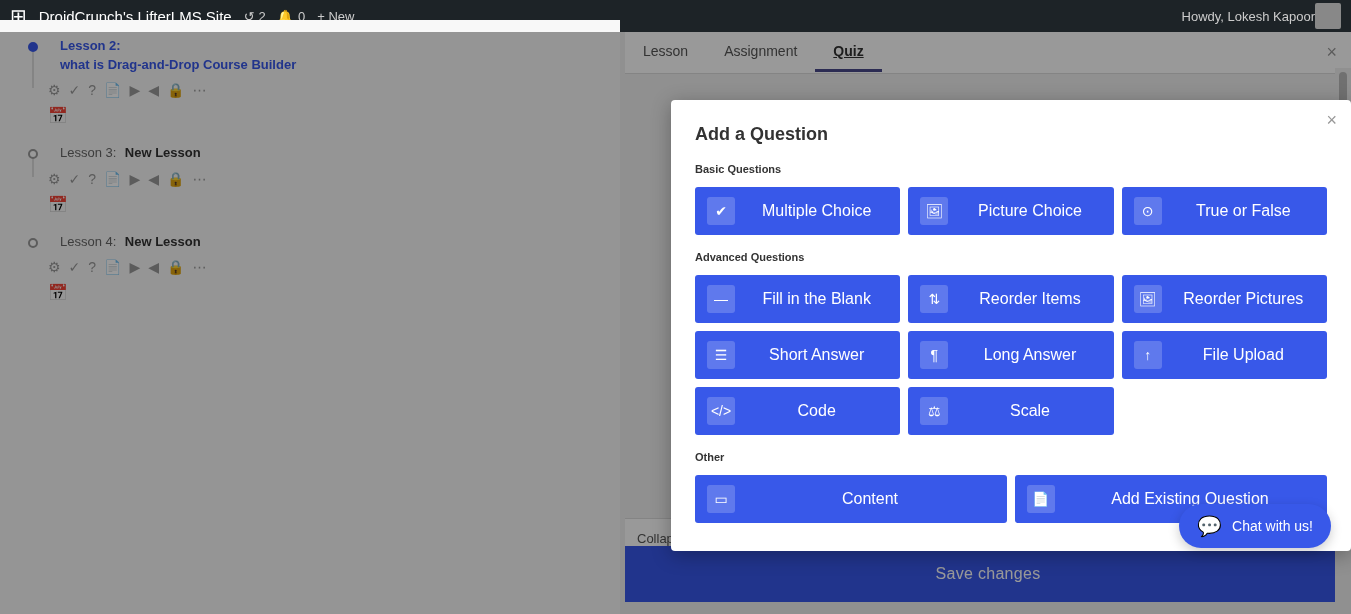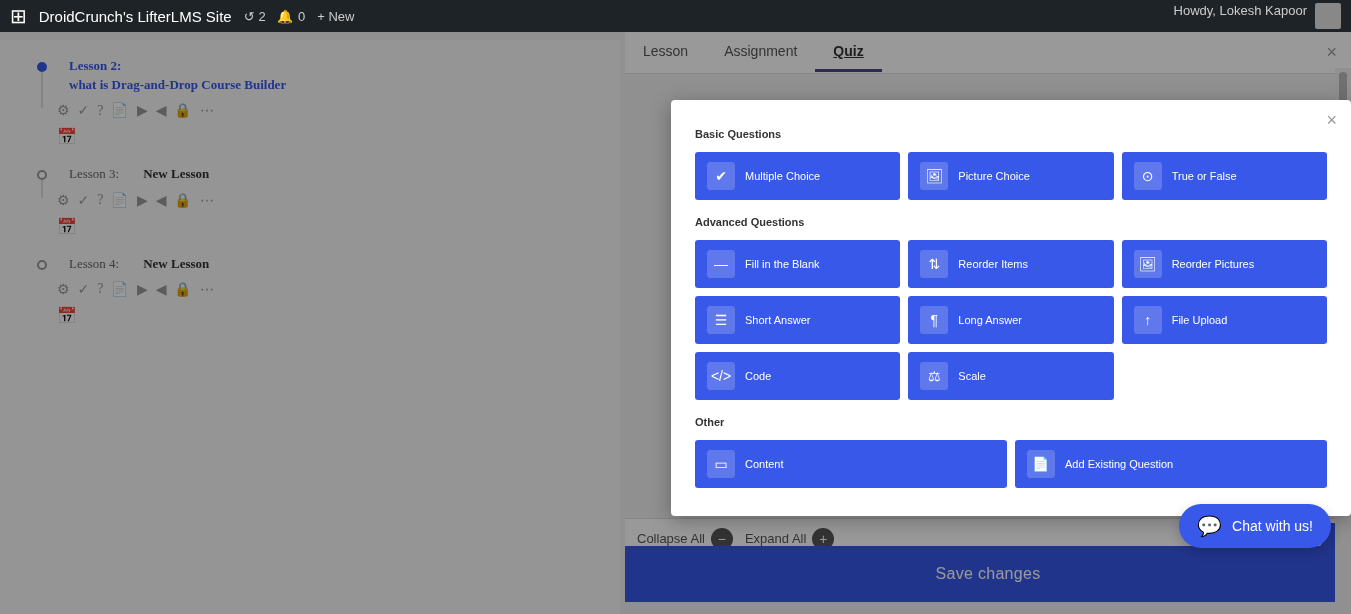--- a/index.html
+++ b/index.html
@@ -10,21 +10,21 @@
       background: #1d2327;
       color: #fff;
       height: 32px;
       display: flex;
       align-items: center;
       padding: 0 10px;
       font-size: 13px;
       gap: 12px;
     }
     .admin-bar-left { display: flex; align-items: center; gap: 12px; flex: 1; }
-    .admin-bar-right { display: flex; gap: 8px; }
+    .admin-bar-right { display: flex; align-items: center; }
     .wp-icon { color: #fff; font-size: 20px; }
     .admin-site-name { color: #fff; font-size: 15px; }
     .admin-counter { color: #ccc; display: flex; align-items: center; gap: 4px; }
     .admin-new { color: #ccc; }
     .howdy { color: #ccc; font-size: 13px; }
     .avatar { width: 26px; height: 26px; border-radius: 2px; background: #888; }
 
     
     #tabs-bar {
       position: absolute;
@@ -55,29 +55,28 @@
       margin-left: auto;
       padding: 8px 14px;
       color: #999;
       font-size: 18px;
       cursor: pointer;
     }
 
     
     #sidebar {
       position: absolute;
-      top: 40px;
+      top: 20px;
       left: 0;
       width: 620px;
       bottom: 0;
       background: #f8f8f8;
       z-index: 2;
       overflow: hidden;
-      padding: 10px 17px;
-      font-family: Liberation Serif, serif;
+      padding: 10px 8px;
     }
     .lesson-item {
       padding: 6px 20px 4px 40px;
       position: relative;
     }
     .lesson-dot {
       position: absolute;
       left: 20px;
       top: 12px;
       width: 10px;
@@ -98,21 +97,21 @@
       width: 2px;
       background: #ddd;
     }
     .lesson-title {
       font-size: 13px;
       font-weight: 600;
       color: #3858e9;
       line-height: 1.4;
     }
     .lesson-title.dark { color: #333; }
-    .lesson-number { font-size: 13px; color: #666; margin-right: 20px; }
+    .lesson-number { font-size: 13px; color: #666; margin-right: 4px; }
     .lesson-icons {
       display: flex;
       align-items: center;
       gap: 8px;
       padding: 4px 20px 4px 40px;
     }
     .lesson-icon { color: #999; font-size: 14px; cursor: pointer; }
     .calendar-row { padding: 4px 20px 4px 40px; }
     .calendar-icon { color: #bbb; font-size: 16px; }
 
@@ -262,21 +261,21 @@
       font-weight: 500;
     }
     .q-icon {
       width: 28px; height: 28px;
       background: rgba(255,255,255,0.2);
       border-radius: 3px;
       display: flex; align-items: center; justify-content: center;
       font-size: 14px;
       flex-shrink: 0;
     }
-    .q-label { flex: 1; text-align: left; font-size: 11px; }
+    .q-label { flex: 1; text-align: center; font-size: 16px; }
     .other-grid {
       display: grid;
       grid-template-columns: repeat(2, 1fr);
       gap: 8px;
     }
     
     #modal-scrollbar {
       position: absolute;
       right: 0;
       top: 68px;
@@ -423,20 +422,21 @@
   <button class="save-btn">Save changes</button>
 </div>
 
 <div id="modal-scrollbar">
   <div class="scrollbar-thumb"></div>
 </div>
 
 <div id="modal-overlay">
   <div id="modal">
     <button class="modal-close">×</button>
+    <div class="modal-title">Add a Question</div>
 
     <div class="section-title">Basic Questions</div>
     <div class="questions-grid">
       <button class="q-btn">
         <span class="q-icon">✔</span>
         <span class="q-label">Multiple Choice</span>
       </button>
       <button class="q-btn">
         <span class="q-icon">🖼</span>
         <span class="q-label">Picture Choice</span>

